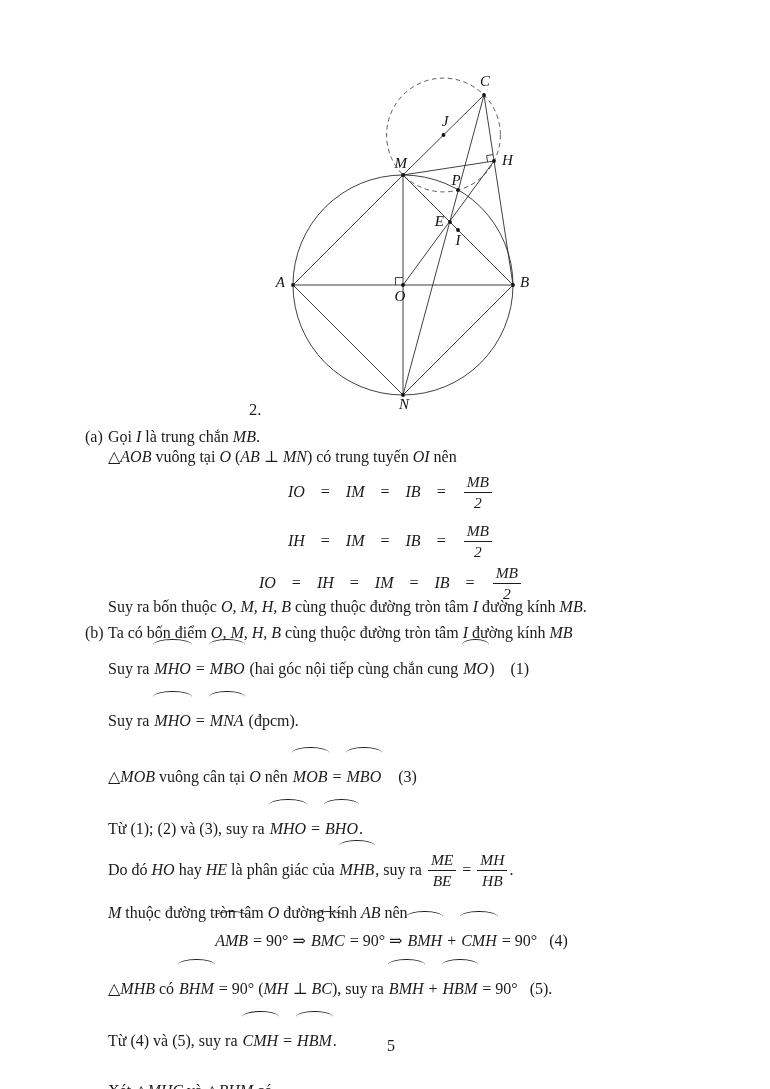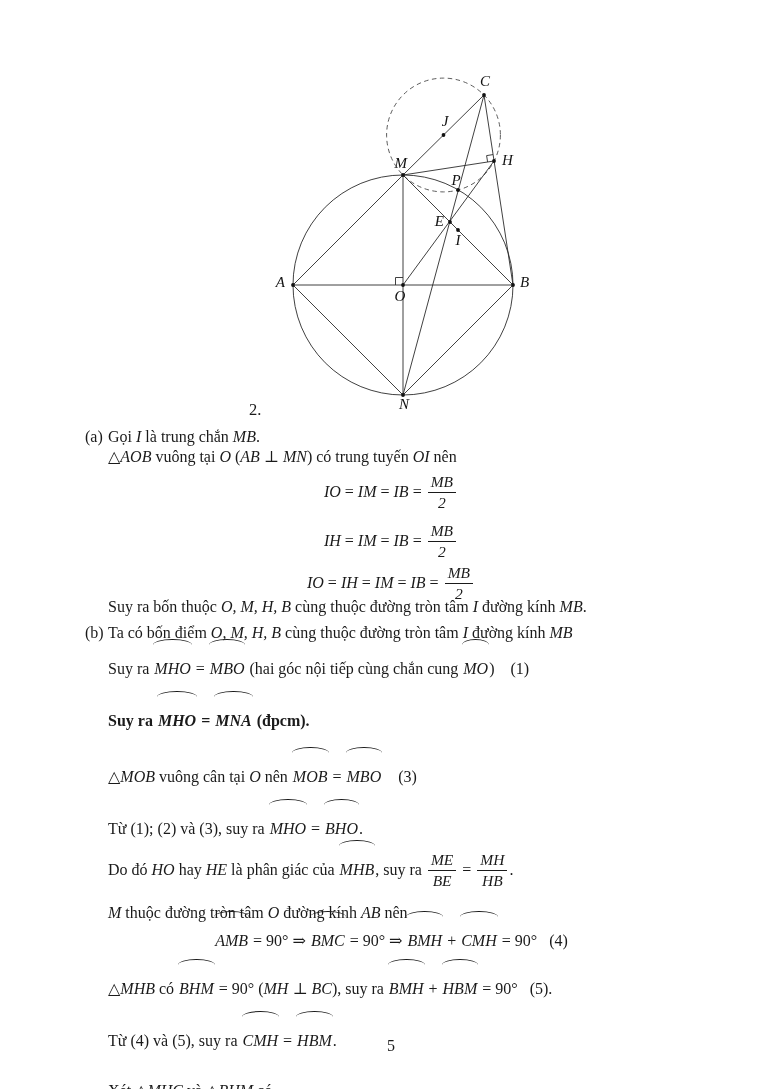--- a/index.html
+++ b/index.html
@@ -16,21 +16,21 @@
   .plabel{font-family:"Liberation Serif","DejaVu Serif",serif;font-style:italic;
           font-size:15px;fill:#111;}
   .fig-num{position:absolute;left:249px;top:400px;font-size:16.5px;}
   
   .content{position:absolute;left:85px;top:426px;width:612px;
            font-size:16px;line-height:22px;}
   .line{position:relative;padding-left:23px;min-height:22px;}
   .line.item{padding-left:23px;}
   .marker{position:absolute;left:0;top:0;}
   .line.center{padding-left:0;text-align:center;}
-  .line.center.tall{height:44px;display:flex;align-items:center;justify-content:center;}
+  .line.center.tall{height:44px;display:flex;align-items:center;justify-content:center;gap:12px;}
   .line.center.c30{height:30px;display:flex;align-items:center;justify-content:center;}
   .line.body.f40{height:40px;display:flex;align-items:center;}
   .rm{white-space:pre-wrap;}
   .mi{font-style:italic;white-space:pre-wrap;}
   .hat{position:relative;display:inline-block;font-style:italic;padding:16px 1px;white-space:pre;}
   .hat::before{content:"";position:absolute;left:0;right:0;top:-3px;height:5px;
     border-top:1.3px solid #1a1a1a;border-radius:50% 50% 0 0 / 100% 100% 0 0;}
   .frac{display:inline-flex;flex-direction:column;vertical-align:middle;
         margin:0 2px;line-height:1.15;font-size:15.5px;text-align:center;}
   .frac .num{font-style:italic;padding:0 3px 1px 3px;}
@@ -121,21 +121,21 @@
         <span class="mi">IB</span>
         <span class="rm"> = </span>
         <span class="frac">
           <span class="num">MB</span>
           <span class="den">2</span>
         </span>
       </div>
       <div class="line body" style="margin-top: -9px;"><span class="rm">Suy ra bốn thuộc </span><span class="mi">O, M, H, B</span><span class="rm"> cùng thuộc đường tròn tâm </span><span class="mi">I</span><span class="rm"> đường kính </span><span class="mi">MB</span><span class="rm">.</span></div>
       <div class="line item" style="margin-top: 4px;"><span class="marker">(b)</span><span class="rm">Ta có bốn điểm </span><span class="mi">O, M, H, B</span><span class="rm"> cùng thuộc đường tròn tâm </span><span class="mi">I</span><span class="rm"> đường kính </span><span class="mi">MB</span></div>
       <div class="line body" style="margin-top: -2px;"><span class="rm">Suy ra </span><span class="hat">MHO</span><span class="rm"> = </span><span class="hat">MBO</span><span class="rm"> (hai góc nội tiếp cùng chắn cung </span><span class="hat">MO</span><span class="rm">)    (1)</span></div>
-      <div class="line body" style="margin-top: -2px; font-weight: bold;"><span class="rm">Suy ra </span><span class="hat">MHO</span><span class="rm"> = </span><span class="hat">MNA</span><span class="rm"> (đpcm).</span></div>
+      <div class="line body" style="margin-top: -2px;"><span class="rm">Suy ra </span><span class="hat">MHO</span><span class="rm"> = </span><span class="hat">MNA</span><span class="rm"> (đpcm).</span></div>
       <div class="line body" style="margin-top: 2px;"><span class="rm">△</span><span class="mi">MOB</span><span class="rm"> vuông cân tại </span><span class="mi">O</span><span class="rm"> nên </span><span class="hat">MOB</span><span class="rm"> = </span><span class="hat">MBO</span><span class="rm">    (3)</span></div>
       <div class="line body" style="margin-top: -2px;"><span class="rm">Từ (1); (2) và (3), suy ra </span><span class="hat">MHO</span><span class="rm"> = </span><span class="hat">BHO</span><span class="rm">.</span></div>
       <div class="line body f40" style="margin-top: -6px;">
         <span class="rm">Do đó </span>
         <span class="mi">HO</span>
         <span class="rm"> hay </span>
         <span class="mi">HE</span>
         <span class="rm"> là phân giác của </span>
         <span class="hat">MHB</span>
         <span class="rm">, suy ra </span>

